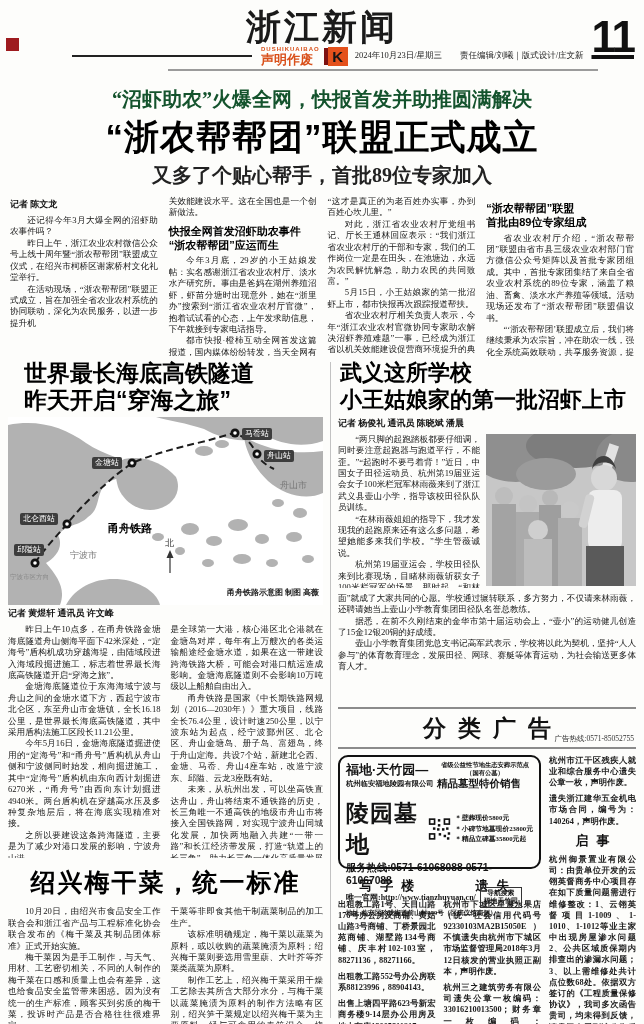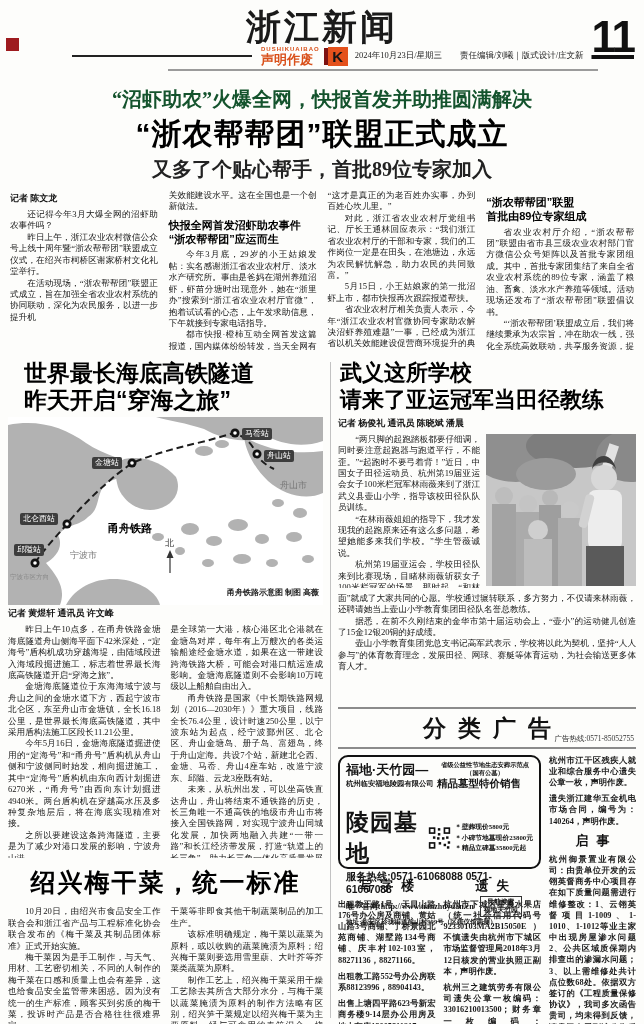--- a/index.html
+++ b/index.html
@@ -34,21 +34,21 @@
   
   p.bp { font-size:8.6px; line-height:1.33; text-align:justify; text-indent:2em; color:#161616; }
   p.noind { text-indent:0; }
   p.byline { font-size:9px; font-weight:bold; text-indent:0; margin:2px 0 4px; }
   .subhead { font-family:"Liberation Sans",sans-serif; font-weight:bold; font-size:11px;
     line-height:1.3; text-indent:0; margin:5px 0 3px; color:#000; }
 
   
   .lead { padding:0 10px; }
   .kicker { text-align:center; font-size:20px; font-weight:bold; margin-top:4px; color:#14532d; }
-  .lead-hl { text-align:center; font-size:30px; font-weight:bold; letter-spacing:1px; color:#000;
+  .lead-hl { text-align:center; font-size:35px; font-weight:bold; letter-spacing:1px; color:#000;
     margin:1px 0; font-family:"Liberation Sans",sans-serif; }
   .deck { text-align:center; font-size:20px; font-weight:600; margin:1px 0 7px; color:#222; }
   .lead-cols { display:flex; gap:11px; height:160px; overflow:hidden; }
   .lead-cols .col { flex:1; min-width:0; }
 
   
   .main { position:absolute; top:358px; left:0; right:0; bottom:0; display:flex; padding:0 8px; }
   .vdiv { width:1px; background:#c2c2c2; margin:4px 7px 6px 7px; }
   .lcol { width:315px; }
   .rcol { flex:1; min-width:0; }
@@ -102,21 +102,21 @@
 
   
   .ad { border:2px solid #111; border-radius:10px; padding:4px 6px 3px; height:114px; position:relative; }
   .ad-r1 { display:flex; justify-content:space-between; align-items:flex-start; }
   .ad-brand { font-size:13px; font-weight:bold; font-family:"Liberation Sans",sans-serif; }
   .ad-badge { width:96px; text-align:center; font-size:6.3px; line-height:1.35; font-weight:600; }
   .ad-r2 { display:flex; justify-content:space-between; align-items:center; margin-top:-2px; }
   .ad-co { font-size:7.3px; font-weight:600; }
   .ad-promo { width:96px; font-size:10.5px; font-weight:bold;
     font-family:"Liberation Sans",sans-serif; }
-  .ad-r3 { display:flex; align-items:center; margin-top:16px; }
+  .ad-r3 { display:flex; align-items:center; margin-top:7px; }
   .ad-big { font-size:23px; font-weight:bold; letter-spacing:1px; font-family:"Liberation Sans",sans-serif; }
   .ad-qr { width:28px; height:28px; margin-left:3px; }
   .ad-items { margin-left:4px; font-size:6.8px; font-weight:bold; line-height:1.5; white-space:nowrap; }
   .ad-tel { font-size:10.3px; font-weight:bold; margin-top:1px; font-family:"Liberation Sans",sans-serif; }
   .ad-webrow { display:flex; align-items:center; margin-top:1px; }
   .ad-web { font-size:8px; font-weight:600; }
   .ad-nav { border:1px solid #333; font-size:6.8px; line-height:1.3; text-align:center;
     padding:1px 3px; margin-left:4px; font-weight:bold; }
   .ad-addr { font-size:6.6px; margin-top:1px; font-weight:600; }
 </style>
@@ -273,21 +273,21 @@
 
           </div>
         </div>
       </article>
     </div>
 
     <div class="vdiv"></div>
 
     <div class="rcol">
       <article>
-        <h2 class="sch-hl"><span>武义这所学校</span><br><span>请来了亚运冠军当田径教练</span></h2>
+        <h2 class="sch-hl"><span>武义这所学校</span><br><span>小王姑娘家的第一批沼虾上市</span></h2>
         <p class="byline">记者 杨俊礼 通讯员 陈晓斌 潘晨</p>
         <div class="sch-top">
           <div class="sch-text">
             <p class="bp">“两只脚的起跑踏板都要仔细调，同时要注意起跑器与跑道平行，不能歪。”“起跑时不要弓着背！”近日，中国女子田径运动员、杭州第19届亚运会女子100米栏冠军林雨薇来到了浙江武义县壶山小学，指导该校田径队队员训练。</p>
             <p class="bp">“在林雨薇姐姐的指导下，我才发现我的起跑原来还有这么多问题，希望她能多来我们学校。”学生管薇诚说。</p>
             <p class="bp">杭州第19届亚运会，学校田径队来到比赛现场，目睹林雨薇斩获女子100米栏冠军的场景。那时起，“和林雨薇姐姐见一</p>
           </div>
           <div class="photo">
             <svg width="160" height="152" viewBox="0 0 160 152" preserveAspectRatio="none">
               <rect width="160" height="152" fill="#c7c7c7"></rect>

